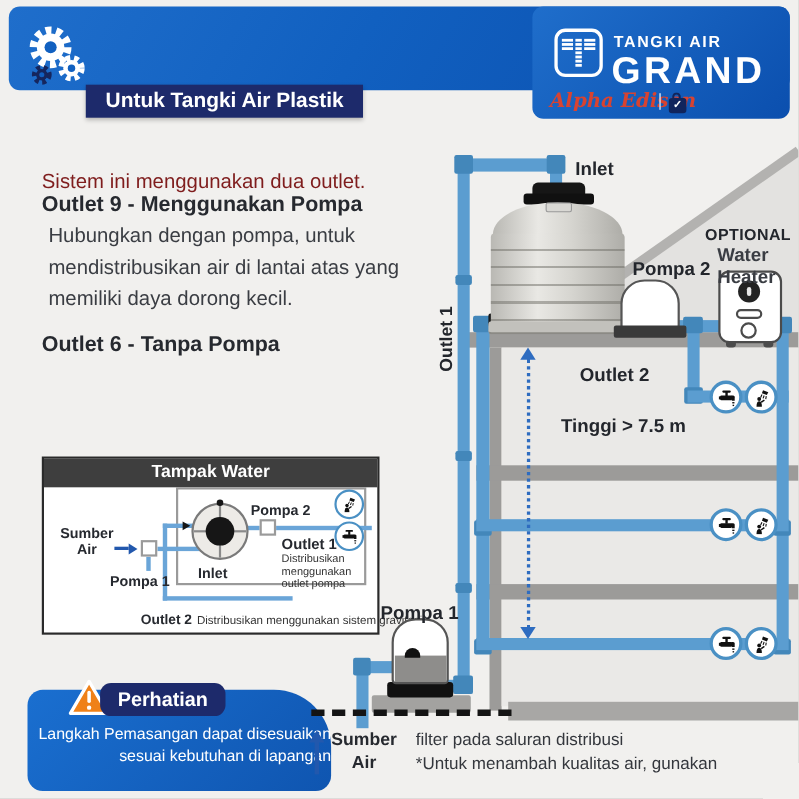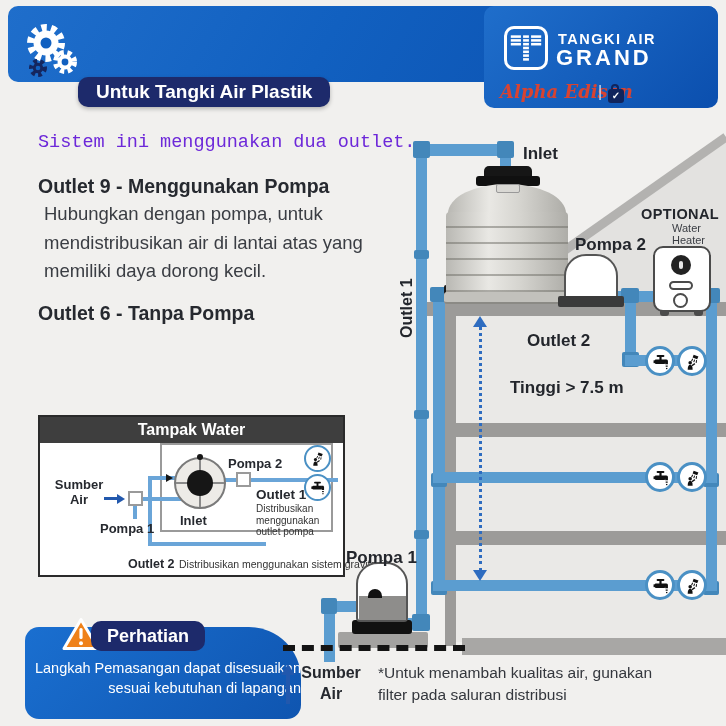--- a/index.html
+++ b/index.html
@@ -5,35 +5,35 @@
   html,body{margin:0;padding:0;background:#cfcecc;}
   #page{position:relative;width:726px;height:726px;background:#f1f0ee;overflow:hidden;
         font-family:"Liberation Sans",sans-serif;color:#2b2e34;}
   .abs{position:absolute;}
   
   .hbar{position:absolute;left:8px;top:6px;width:710px;height:76px;border-radius:10px;
         background:linear-gradient(120deg,#1f6ecb 0%,#1160c0 45%,#0b4fae 100%);}
   .hbar-right{position:absolute;left:484px;top:6px;width:234px;height:102px;border-radius:10px;
         background:linear-gradient(135deg,#1f6ecb 0%,#0b4fae 100%);}
   .title{position:absolute;left:84px;top:28px;font-size:32px;font-weight:800;color:#fff;letter-spacing:.3px;}
-  .pill{position:absolute;left:78px;top:77px;height:30px;line-height:30px;padding:0 18px;border-radius:10px;
+  .pill{position:absolute;left:78px;top:77px;height:30px;line-height:30px;padding:0 18px;border-radius:0;
         background:#1d2a6b;color:#fff;font-size:19px;font-weight:bold;box-shadow:0 2px 4px rgba(0,0,0,.25);}
   .brand-top{position:absolute;left:558px;top:31px;font-size:14.5px;font-weight:bold;color:#fff;letter-spacing:1.5px;}
-  .brand-main{position:absolute;left:556px;top:45px;font-size:22px;font-weight:800;color:#fff;letter-spacing:3px;}
+  .brand-main{position:absolute;left:556px;top:45px;font-size:34px;font-weight:800;color:#fff;letter-spacing:3px;}
   .tbox{position:absolute;left:504px;top:26px;width:44px;height:44px;border:3px solid #fff;border-radius:10px;box-sizing:border-box;}
   .script{position:absolute;left:500px;top:81px;font-family:"DejaVu Serif",serif;font-style:italic;font-weight:bold;
           font-size:18px;color:#d84331;}
   .sep{position:absolute;left:598px;top:83px;color:#cfe0f5;font-size:16px;}
   .partner{position:absolute;left:628px;top:88px;color:#fff;font-size:12px;font-weight:bold;}
   .badge{position:absolute;left:608px;top:84px;width:16px;height:19px;}
   .badge .shackle{position:absolute;left:3px;top:0;width:8px;height:7px;border:2.5px solid #10245c;border-bottom:none;border-radius:5px 5px 0 0;box-sizing:border-box;}
   .badge .body{position:absolute;left:0;top:5px;width:16px;height:14px;background:#10245c;border-radius:3px;
                color:#fff;font-size:10px;font-weight:bold;text-align:center;line-height:14px;}
   
-  .intro{position:absolute;left:38px;top:132px;font-size:18.5px;color:#6d28d9;font-family:Liberation Mono, monospace;}
+  .intro{position:absolute;left:38px;top:154px;font-size:18.5px;color:#7f1d1d;}
   .h{position:absolute;font-size:19.5px;font-weight:bold;color:#26292f;}
   .p{position:absolute;width:332px;font-size:18.5px;line-height:28.5px;color:#3a3d43;}
   
   .inset{position:absolute;left:38px;top:415px;width:307px;height:162px;background:#fff;
          border:2px solid #2a2a2a;box-sizing:border-box;}
   .inset-h{position:absolute;left:0;top:0;width:100%;height:26px;background:#3e3e3e;color:#fff;
            font-size:16px;font-weight:bold;text-align:center;line-height:26px;}
   .ibox{position:absolute;left:120px;top:26px;width:173px;height:89px;border:2px solid #9a9a9a;box-sizing:border-box;}
   .ipipe{position:absolute;background:#6aa5d8;}
   .valve{position:absolute;width:15px;height:15px;background:#fff;border:2.5px solid #9a9a9a;box-sizing:border-box;}
@@ -307,29 +307,29 @@
   <div class="fix" style="left:677px;top:570px">
       <svg viewBox="0 0 22 22">
         <use href="#ic-shower"></use>
       </svg>
     </div>
 
   <div class="lbl" style="left:523px;top:144px">Inlet</div>
   <div class="vlabel">Outlet 1</div>
   <div class="lbl" style="left:575px;top:235px">Pompa 2</div>
   <div class="lbl" style="left:641px;top:206px;font-size:14.5px;letter-spacing:.4px">OPTIONAL</div>
-  <div class="lbl" style="left:672px;top:222px;font-size:11px;font-weight:normal;color:#3a3d43">Water Heater</div>
+  <div class="lbl" style="left:652px;top:222px;font-size:17px;font-weight:bold;color:#3a3d43">Water Heater</div>
   <div class="lbl" style="left:527px;top:331px">Outlet 2</div>
   <div class="lbl" style="left:510px;top:378px">Tinggi &gt; 7.5 m</div>
   <div class="lbl" style="left:346px;top:548px">Pompa 1</div>
 
   <div class="abs" style="left:286px;top:674px;width:4px;height:30px;background:#2258ad"></div>
   <div class="tri-up" style="left:281px;top:664px;border-bottom:11px solid #2258ad"></div>
   <div class="legend-src">
     <span style="display:block">Sumber</span>
     <span style="display:block">Air</span>
   </div>
   <div class="legend-note">
+    <span style="display:block">filter pada saluran  distribusi</span>
     <span style="display:block">*Untuk menambah kualitas air, gunakan</span>
-    <span style="display:block">filter pada saluran  distribusi</span>
   </div>
 
 </div>
 
 </body></html>

